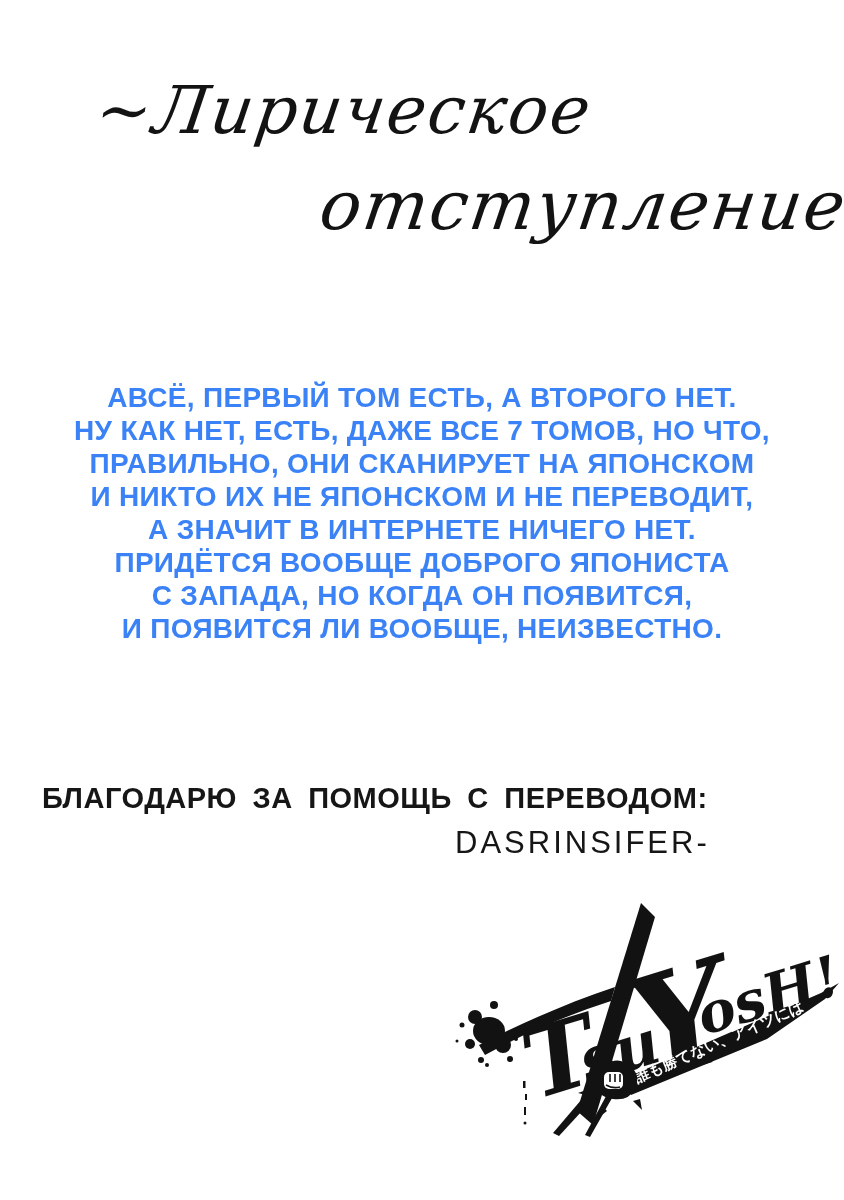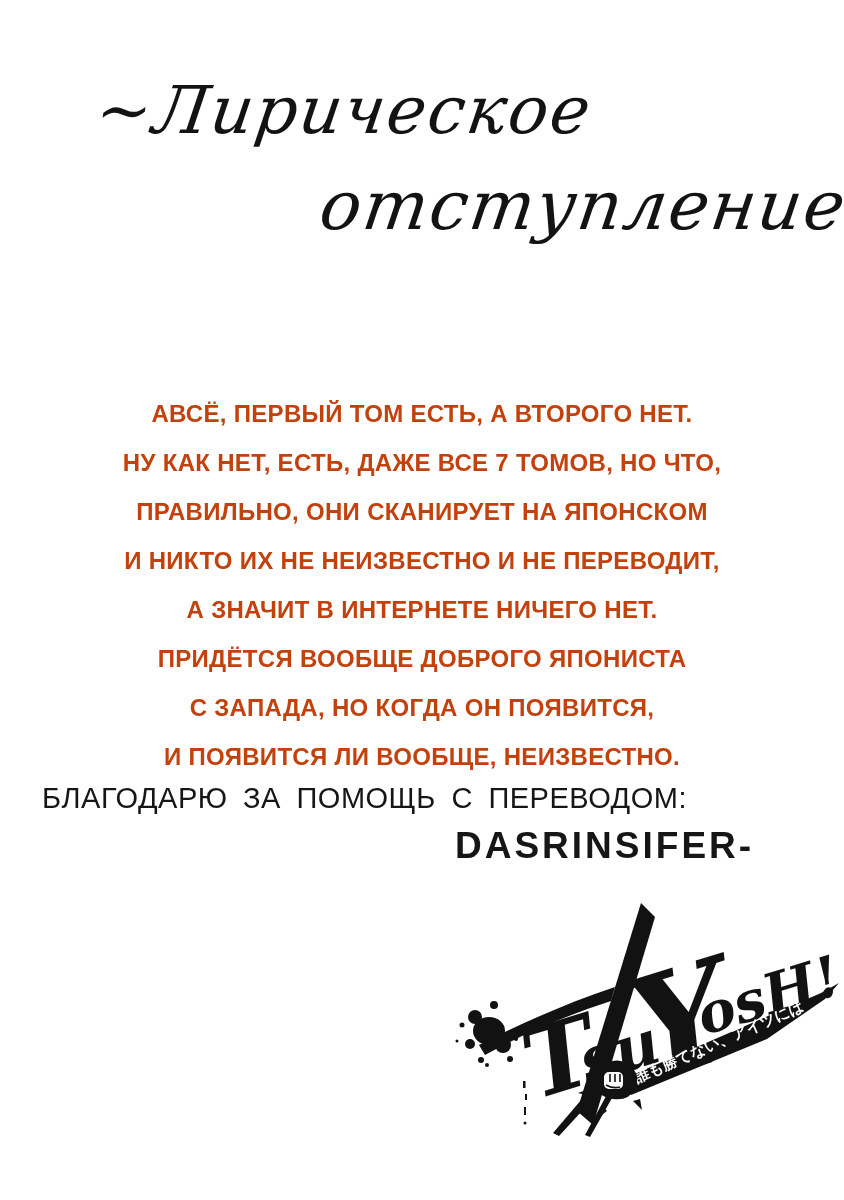--- a/index.html
+++ b/index.html
@@ -29,44 +29,43 @@
 
   
   .note {
     position: absolute;
     left: 0; top: 381px;
     width: 844px;
     text-align: center;
   }
   .note-line {
     font-weight: 700;
-    font-size: 24px;
+    font-size: 28px;
     line-height: 33px;
     letter-spacing: 0.3px;
     white-space: nowrap;
-    color: #c2410c;
-    margin-top: 16px;
+    color: #3b82f6;
   }
 
   
   .credits-label {
     position: absolute;
     left: 42px; top: 782px;
-    font-weight: 400;
+    font-weight: 700;
     font-size: 29px;
     letter-spacing: 0.5px;
     word-spacing: 7px;
     white-space: nowrap;
     color: #161616;
   }
   .credits-name {
     position: absolute;
     left: 455px; top: 825px;
-    font-weight: 700;
-    font-size: 37px;
+    font-weight: 400;
+    font-size: 31px;
     letter-spacing: 3px;
     white-space: nowrap;
     color: #161616;
   }
 
   
   .logo {
     position: absolute;
     left: 437px; top: 893px;
     width: 407px; height: 247px;
@@ -89,21 +88,21 @@
 
 <div class="page">
 
   <div class="title-line title-1">~Лирическое</div>
   <div class="title-line title-2">отступление~</div>
 
   <div class="note">
     <div class="note-line">АВСЁ, ПЕРВЫЙ ТОМ ЕСТЬ, А ВТОРОГО НЕТ.</div>
     <div class="note-line">НУ КАК НЕТ, ЕСТЬ, ДАЖЕ ВСЕ 7 ТОМОВ, НО ЧТО,</div>
     <div class="note-line">ПРАВИЛЬНО, ОНИ СКАНИРУЕТ НА ЯПОНСКОМ</div>
-    <div class="note-line">И НИКТО ИХ НЕ НЕИЗВЕСТНО И НЕ ПЕРЕВОДИТ,</div>
+    <div class="note-line">И НИКТО ИХ НЕ ЯПОНСКОМ И НЕ ПЕРЕВОДИТ,</div>
     <div class="note-line">А ЗНАЧИТ В ИНТЕРНЕТЕ НИЧЕГО НЕТ.</div>
     <div class="note-line">ПРИДЁТСЯ ВООБЩЕ ДОБРОГО ЯПОНИСТА</div>
     <div class="note-line">С ЗАПАДА, НО КОГДА ОН ПОЯВИТСЯ,</div>
     <div class="note-line">И ПОЯВИТСЯ ЛИ ВООБЩЕ, НЕИЗВЕСТНО.</div>
   </div>
 
   <div class="credits-label">БЛАГОДАРЮ ЗА ПОМОЩЬ С ПЕРЕВОДОМ:</div>
   <div class="credits-name">DASRINSIFER-</div>
 
   <div class="logo">

